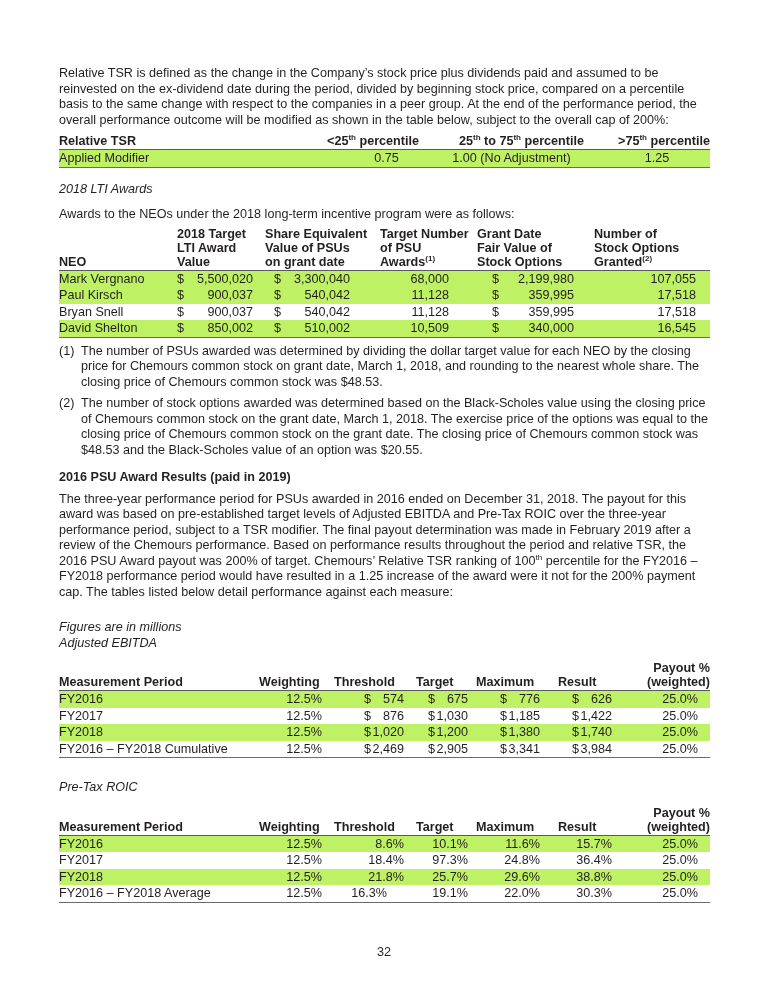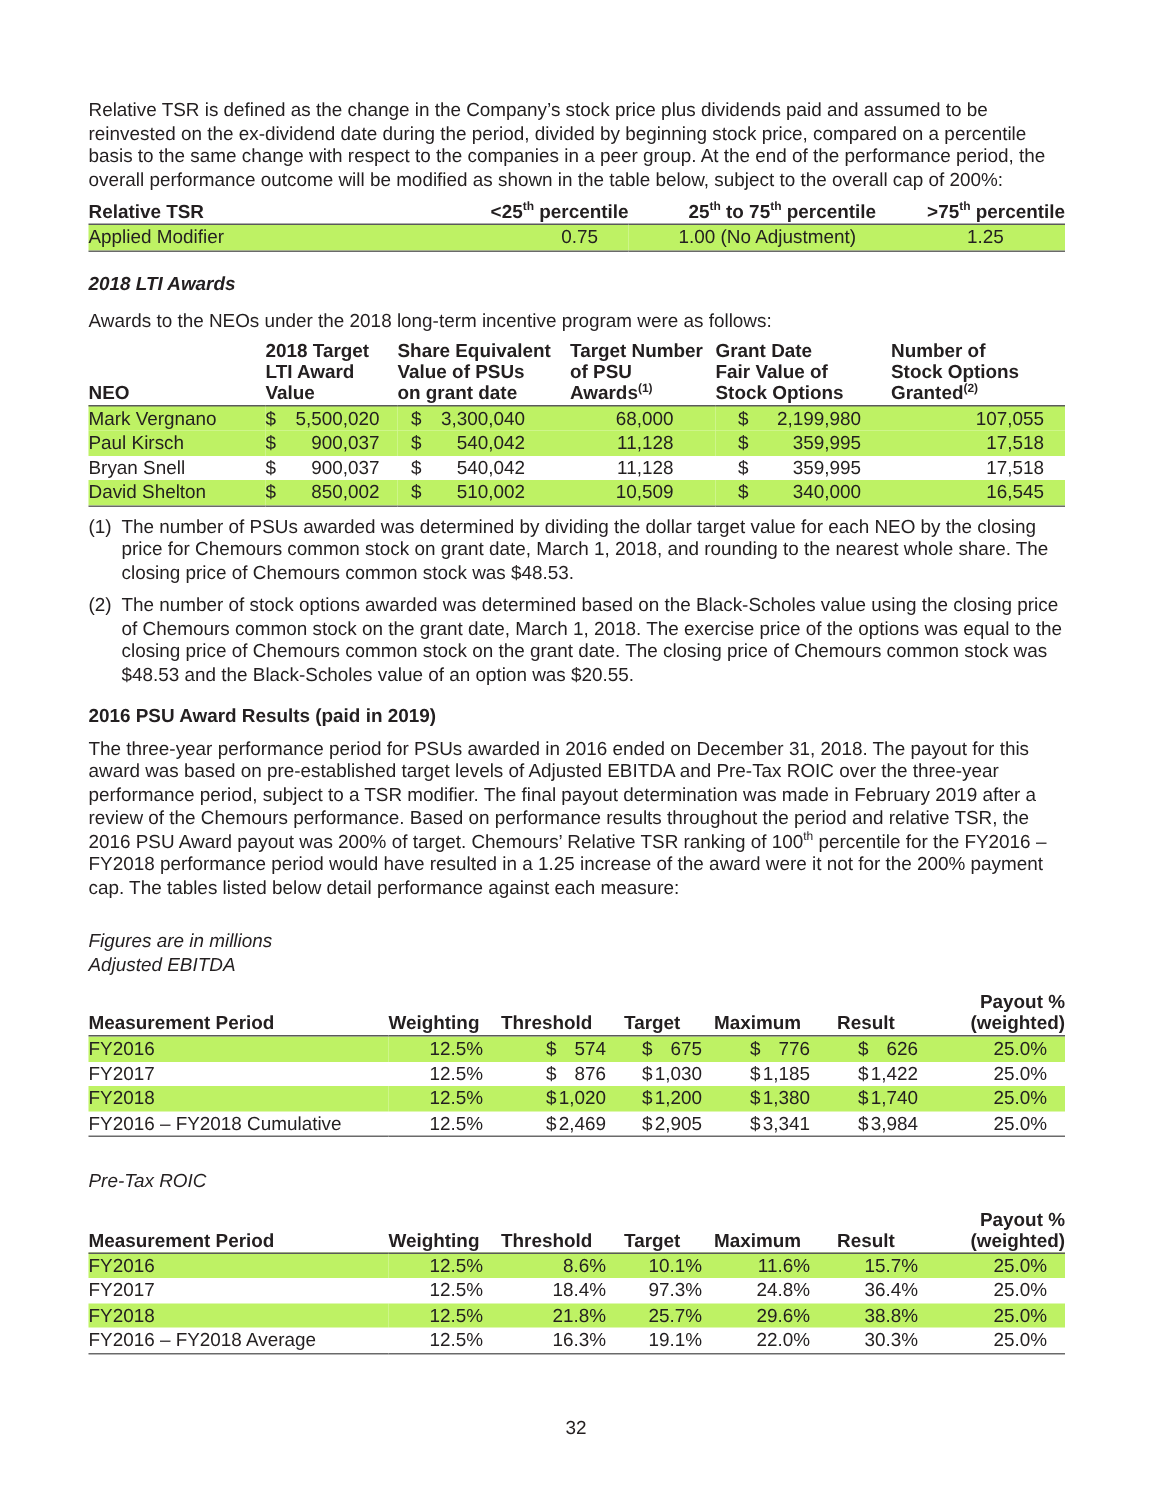--- a/index.html
+++ b/index.html
@@ -12,21 +12,21 @@
   p { margin: 0; }
   sup { font-size: 8px; line-height: 0; vertical-align: 5px; }
   .para { margin-bottom: 6px; }
   table { border-collapse: collapse; width: 100%; }
   th { font-weight: bold; text-align: right; vertical-align: bottom; padding: 0; line-height: 14px; }
   th.l, td.l { text-align: left; }
   td { padding: 0; text-align: right; height: 16.5px; line-height: 16.5px; }
   thead tr th { border-bottom: 1.5px solid #5a5a5a; padding-bottom: 1px; }
   tbody tr.hl td { background: #bef264; }
   tbody tr:last-child td { border-bottom: 1.5px solid #6a6a6a; }
-  .h-bi { font-weight: bold; font-style: italic; }
+  .h-bi { font-weight: normal; font-style: italic; }
   .h-b { font-weight: bold; }
   .it { font-style: italic; }
   .fn { display: flex; margin-top: 6px; }
   .fn .num { width: 22px; flex: none; }
   .fn .txt { flex: 1; }
   .pagenum { position: absolute; left: 0; width: 768px; top: 945px; text-align: center; }
 </style>
 </head>
 <body>
 
@@ -290,21 +290,21 @@
           <td style="padding-right: 12px;">12.5%</td>
           <td style="padding-right: 12px;">21.8%</td>
           <td style="padding-right: 8px;">25.7%</td>
           <td style="padding-right: 18px;">29.6%</td>
           <td style="padding-right: 8px;">38.8%</td>
           <td style="padding-right: 12px;">25.0%</td>
         </tr>
         <tr>
           <td class="l">FY2016 – FY2018 Average</td>
           <td style="padding-right: 12px;">12.5%</td>
-          <td style="padding-right: 12px;">16.3%</td>
+          <td style="padding-right: 12px; text-align: center;">16.3%</td>
           <td style="padding-right: 8px;">19.1%</td>
           <td style="padding-right: 18px;">22.0%</td>
           <td style="padding-right: 8px;">30.3%</td>
           <td style="padding-right: 12px;">25.0%</td>
         </tr>
       </tbody>
   </table>
 </div>
 
 <div class="pagenum">32</div>

